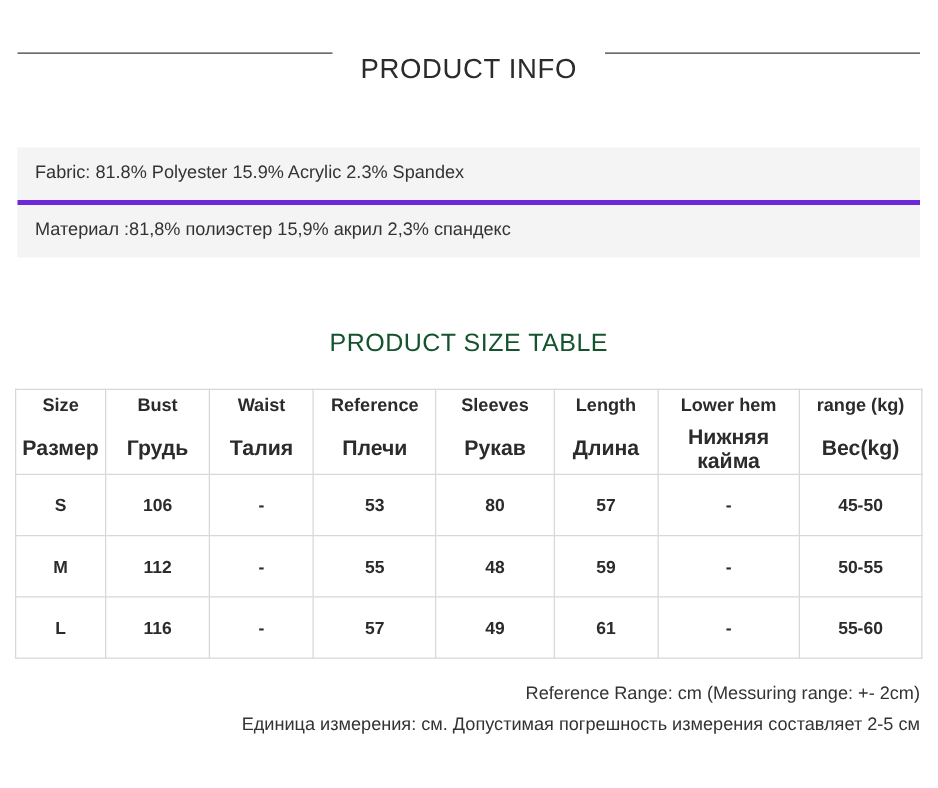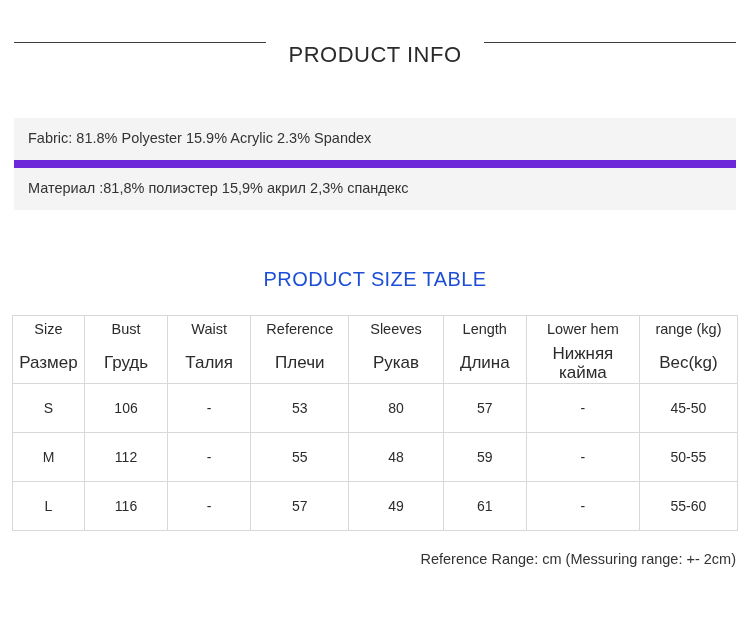--- a/index.html
+++ b/index.html
@@ -41,57 +41,57 @@
     white-space: nowrap;
   }
 
   
   .info-block {
     margin-top: 50px;
     padding: 0 14px;
   }
   .info-row {
     background: #f4f4f4;
-    border-bottom: 8px solid #6d28d9;
+    border-bottom: 4px solid #6d28d9;
     font-size: 14.5px;
     color: #333333;
     padding: 10px 14px;
     line-height: 1.5;
   }
   .info-row.second {
     border-bottom: none;
   }
 
   
   .table-title {
     margin-top: 58px;
     text-align: center;
     font-size: 20px;
     letter-spacing: 0.4px;
-    color: #1d4ed8;
+    color: #14532d;
   }
 
   
   .table-wrap {
     margin-top: 24px;
     padding: 0 12px;
   }
   table.size-table {
     width: 100%;
     border-collapse: collapse;
     table-layout: fixed;
     font-size: 14px;
     color: #2b2b2b;
   }
   table.size-table td,
   table.size-table th {
     border: 1px solid #d8d8d8;
     text-align: center;
     vertical-align: middle;
-    font-weight: normal;
+    font-weight: bold;
     padding: 0;
     height: 30px;
     line-height: 1.15;
   }
   table.size-table tr.head-en td {
     border-top: 1px solid #d8d8d8;
     border-bottom: none;
     height: 28px;
     font-size: 14.5px;
   }
@@ -195,15 +195,16 @@
           <td class="col-len">61</td>
           <td class="col-hem">-</td>
           <td class="col-wt">55-60</td>
         </tr>
       </tbody>
     </table>
   </div>
 
   <div class="notes">
     <div class="note">Reference Range: cm (Messuring range: +- 2cm)</div>
+    <div class="note">Единица измерения: см. Допустимая погрешность измерения составляет 2-5 см</div>
   </div>
 
 </div>
 
 </body></html>

